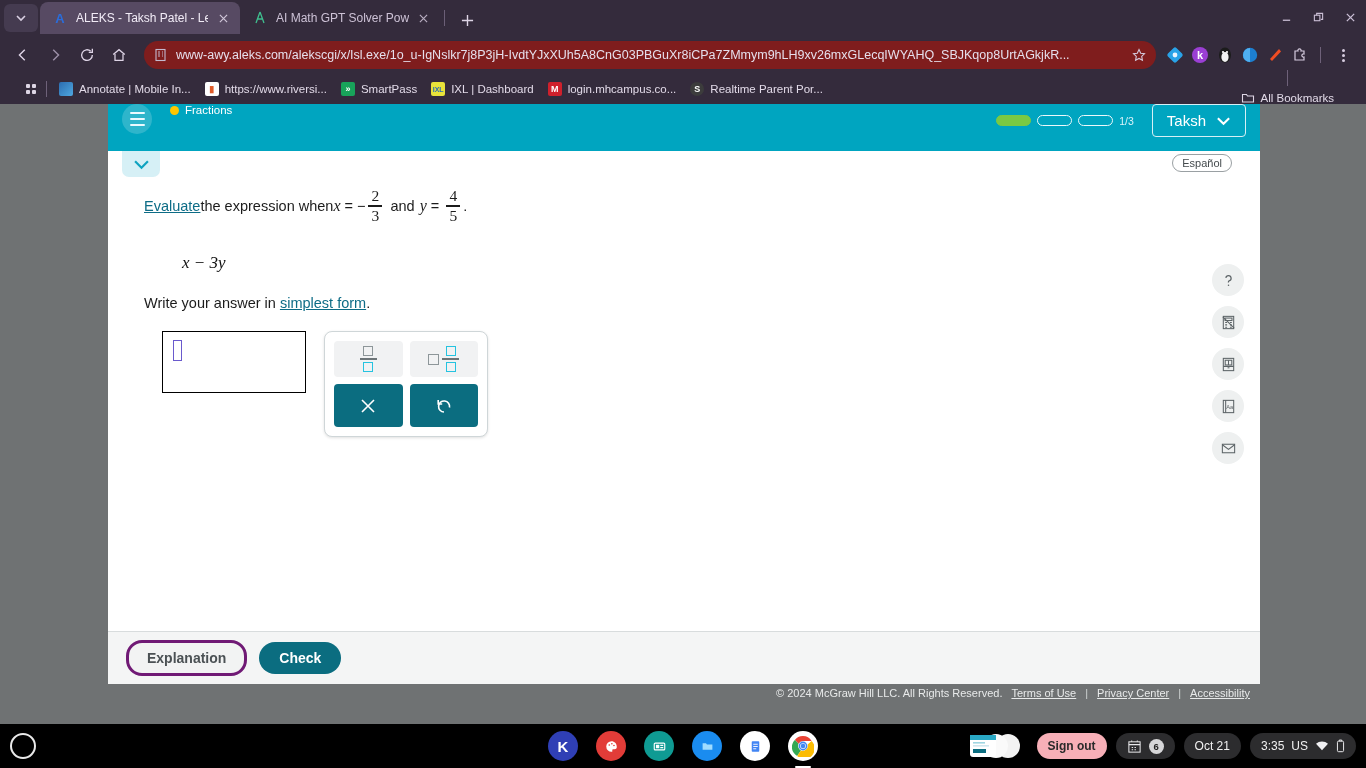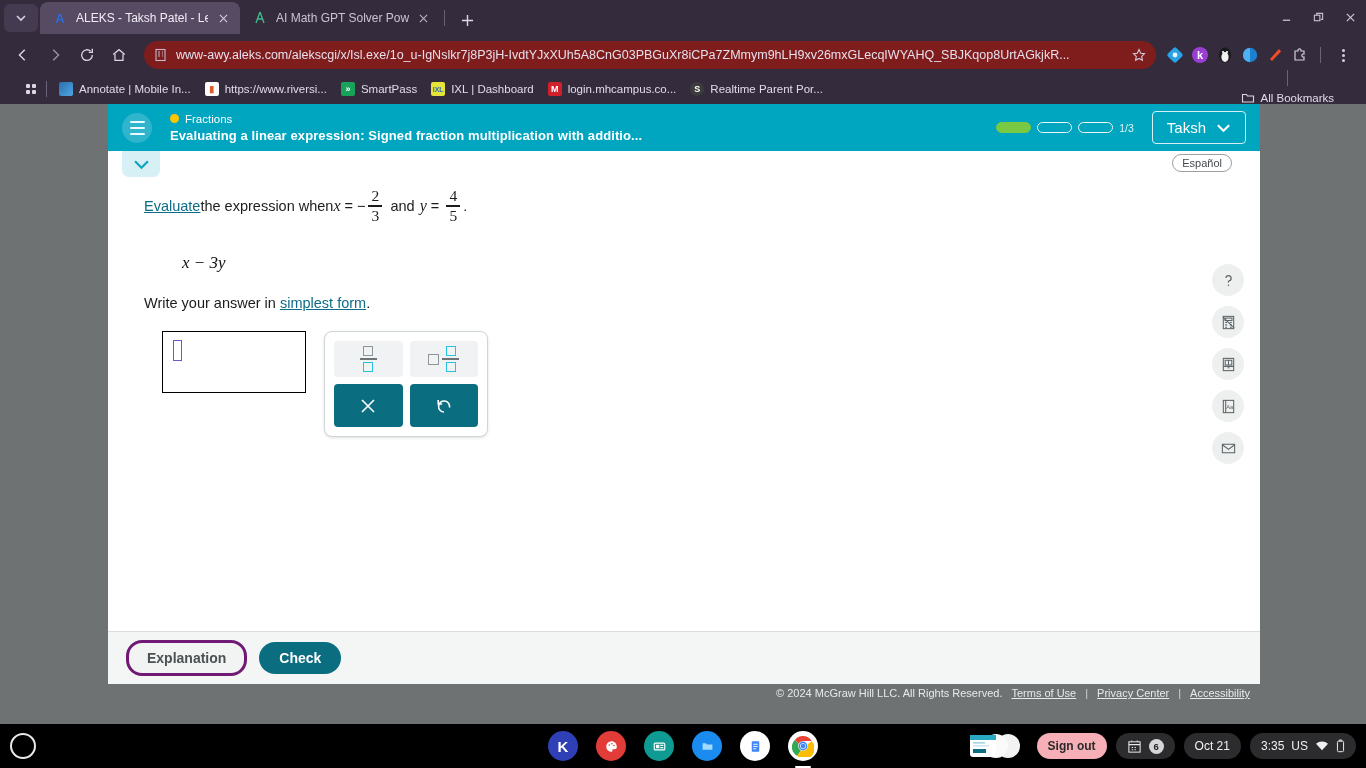--- a/index.html
+++ b/index.html
@@ -63,21 +63,21 @@
   .bm { display:flex; align-items:center; gap:6px; padding:3px 6px; border-radius:4px; white-space:nowrap; }
   .bm-ico { width:14px; height:14px; border-radius:2px; display:flex; align-items:center; justify-content:center; font-size:9px; font-weight:bold; color:#fff; flex:0 0 14px;}
   .grid-ico { display:grid; grid-template-columns:repeat(2,4px); grid-template-rows:repeat(2,4px); gap:2px; margin-right:4px; }
   .grid-ico i { background:#ded6e5; width:4px; height:4px; border-radius:1px; display:block;}
   .bm-right { margin-left:auto; display:flex; align-items:center; gap:2px;flex-direction:column; }
 
   
   .page { position:absolute; left:0; top:104px; width:1366px; height:620px; background:#6f7273; }
   .content { position:absolute; left:108px; top:0; width:1152px; height:620px; background:#fff; }
 
-  .aleks-header { height:47px; background:#00a5c0; display:flex; align-items:center; padding:0 14px; position:relative; }
+  .aleks-header { height:47px; background:#00a5c0; display:flex; align-items:flex-start; padding:0 14px; position:relative; }
   .hamburger { width:30px; height:30px; border-radius:50%; background:rgba(255,255,255,0.18); display:flex; flex-direction:column; align-items:center; justify-content:center; gap:4px; flex:0 0 30px;}
   .hamburger i { width:15px; height:2px; background:#eafaff; display:block; border-radius:1px;}
   .htext { margin-left:18px; }
   .topic-row { display:flex; align-items:center; gap:6px; }
   .topic-dot { width:9px; height:9px; border-radius:50%; background:#ffc600; display:block; }
   .topic { font-size:11.5px; color:#ffffff; }
   .objective { font-size:13px; color:#fff; font-weight:bold; margin-top:3px; letter-spacing:.1px;}
   .hright { margin-left:auto; display:flex; align-items:center; gap:18px;}
   .progress { display:flex; align-items:center; gap:6px;}
   .seg { width:35px; height:11px; border:1.5px solid #eaf8fb; border-radius:6px; background:transparent; }
@@ -349,21 +349,20 @@
       <div class="hamburger">
           <i></i>
           <i></i>
           <i></i>
         </div>
       <div class="htext">
         <div class="topic-row">
           <span class="topic-dot"></span>
           <span class="topic">Fractions</span>
         </div>
-        <div class="objective">Evaluating a linear expression: Signed fraction multiplication with additio...</div>
       </div>
       <div class="hright">
         <div class="progress">
           <span class="seg filled"></span>
           <span class="seg"></span>
           <span class="seg"></span>
           <span class="pcount">1/3</span>
         </div>
         <div class="userbtn">
           <span>Taksh</span>

